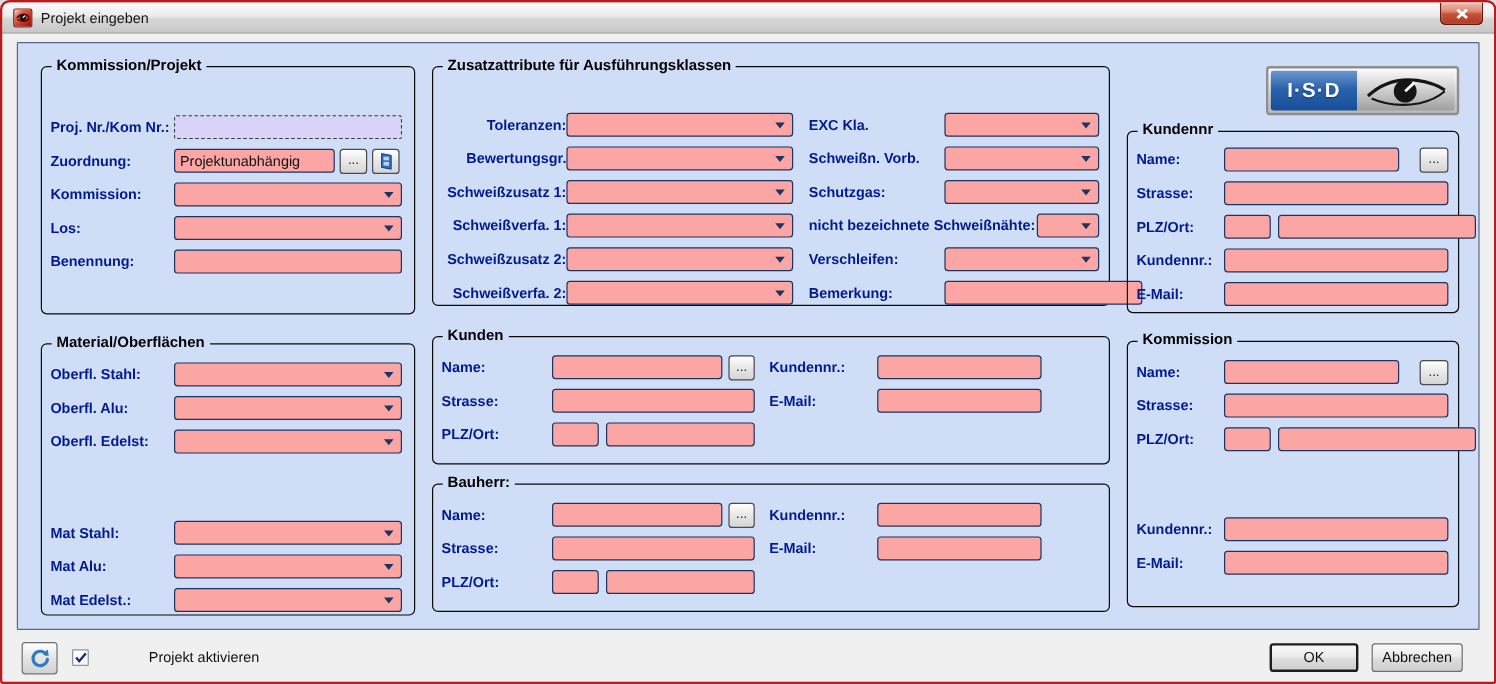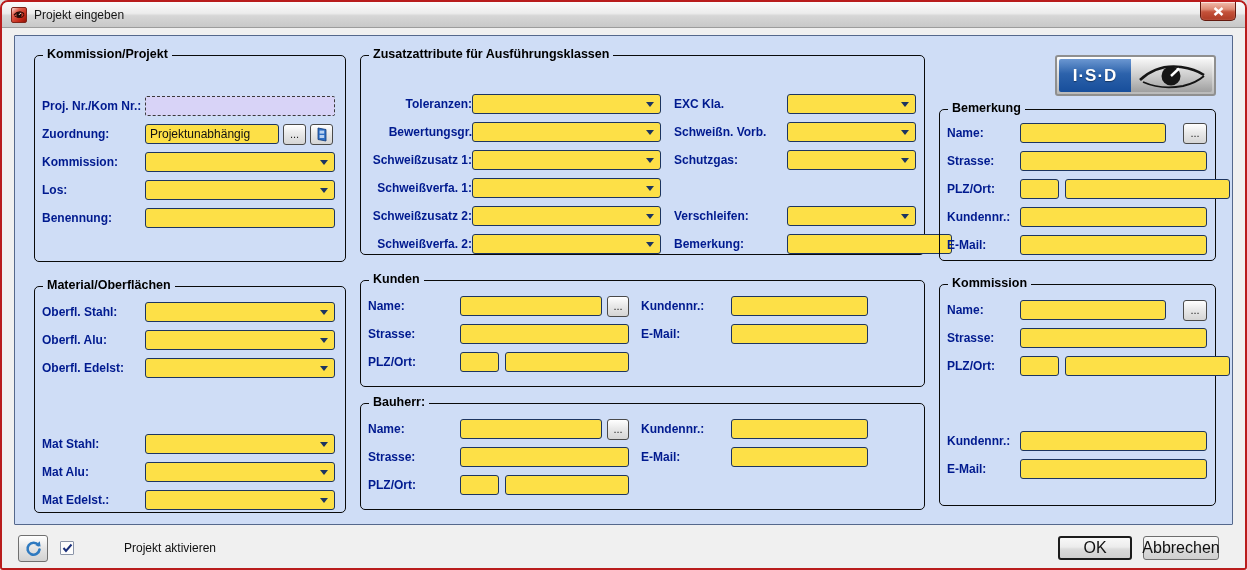--- a/index.html
+++ b/index.html
@@ -34,21 +34,21 @@
   .col-mid   { width:565px; flex:none; }
   .col-right { width:277px; flex:none; display:flex; flex-direction:column; }
 
   .group { position:relative; border:1px solid #0a0a0a; border-radius:5px; }
   .group-title { position:absolute; top:-9px; left:8px; padding:0 4px; background:#cfddf6;
     font-size:12.5px; font-weight:bold; color:#000; white-space:nowrap; }
 
   .row { display:flex; align-items:center; height:20px; margin-bottom:8px; }
   .lbl { font-size:12px; font-weight:bold; color:#001a8f; white-space:nowrap; }
 
-  .txt, .combo { height:20px; background:#fde047; border:1px solid #1d3560; border-radius:3px; }
+  .txt, .combo { height:20px; background:#fca5a5; border:1px solid #1d3560; border-radius:3px; }
   .txt { font-size:12px; color:#111; padding:0 4px; font-family:"Liberation Sans",sans-serif; }
   .combo { position:relative; cursor:pointer; }
   .combo .arrow { position:absolute; right:6px; top:7px; width:0; height:0;
     border-left:4px solid transparent; border-right:4px solid transparent; border-top:5px solid #1d3560; }
   .combo.disabled { background: linear-gradient(#fbfbfc 0%, #e8eaed 45%, #d7dade 100%); }
 
   .projnr { background:#d8d3f7 !important; border:1px dashed #3a3a3a !important; border-radius:2px !important; }
 
   .mini-btn { height:21px; background: linear-gradient(#ffffff,#e9e9e9 45%,#d5d5d5); border:1px solid #4a4a4a;
     border-radius:3px; font-size:11px; color:#222; display:flex; align-items:center; justify-content:center;
@@ -105,21 +105,21 @@
 
   
   .footer { flex:1; display:flex; align-items:center; padding:2px 2px 0 4px; }
   .refresh-btn { width:30px; height:27px; background: linear-gradient(#ffffff,#e4e4e4 50%,#d2d2d2);
     border:1px solid #707070; border-radius:3px; display:flex; align-items:center; justify-content:center; cursor:pointer; }
   .checkbox-wrap { display:flex; align-items:flex-end; margin-left:12px;gap:44px; }
   .checkbox { width:14px; height:14px; background:#fdfdfd; border:1px solid #8a94a8; border-radius:1px;
     display:flex; align-items:center; justify-content:center; cursor:pointer; }
   .checkbox-label { font-size:12px; color:#111; margin-left:6px; }
   .spacer { flex:1; }
-  .btn { height:24px; font-size:16px; color:#111; border-radius:3px; cursor:pointer;
+  .btn { height:24px; font-size:12px; color:#111; border-radius:3px; cursor:pointer;
     background: linear-gradient(#f8f8f8 0%, #ececec 45%, #dcdcdc 55%, #cfcfcf 100%);
     display:flex; align-items:center; justify-content:center; }
   .btn-ok { width:74px; border:2px solid #1c1c1c; margin-right:11px; }
   .btn-cancel { width:76px; border:1px solid #6e6e6e; margin-right:12px; }
 </style>
 </head>
 <body>
 
 <div class="window">
 
@@ -268,20 +268,26 @@
                 </span>
             </div>
           </div>
           <div class="row">
             <div class="zleft">
               <span class="lbl">Schweißverfa. 1:</span>
               <span class="combo ctrl">
                   <span class="arrow"></span>
                 </span>
             </div>
+            <div class="zright">
+              <span class="lbl" style="width:auto; flex:1;">nicht bezeichnete Schweißnähte:</span>
+              <span class="combo" style="width:52px; flex:none;">
+                  <span class="arrow"></span>
+                </span>
+            </div>
           </div>
           <div class="row">
             <div class="zleft">
               <span class="lbl">Schweißzusatz 2:</span>
               <span class="combo ctrl">
                   <span class="arrow"></span>
                 </span>
             </div>
             <div class="zright">
               <span class="lbl">Verschleifen:</span>
@@ -374,21 +380,21 @@
             <svg width="70" height="28" viewBox="0 0 70 28">
               <path d="M3 18 Q20 2 44 5 Q58 7 67 13" fill="none" stroke="#151515" stroke-width="2.6"></path>
               <path d="M6 20 Q24 28 46 24 Q59 21 67 14" fill="none" stroke="#151515" stroke-width="1.8"></path>
               <circle cx="34" cy="14" r="9.5" fill="#151515"></circle>
               <line x1="34" y1="14" x2="42" y2="6.5" stroke="#fff" stroke-width="2.4"></line>
             </svg>
           </div>
         </div>
 
         <div class="group g-stat">
-          <span class="group-title">Bemerkung</span>
+          <span class="group-title">Kundennr</span>
           <div class="row">
             <span class="lbl">Name:</span>
             <input class="txt w-name" style="">
             <span class="mini-btn" style="width:24px; margin-left:auto;">...</span>
           </div>
           <div class="row">
             <span class="lbl">Strasse:</span>
             <input class="txt w-full" style="">
           </div>
           <div class="row">

